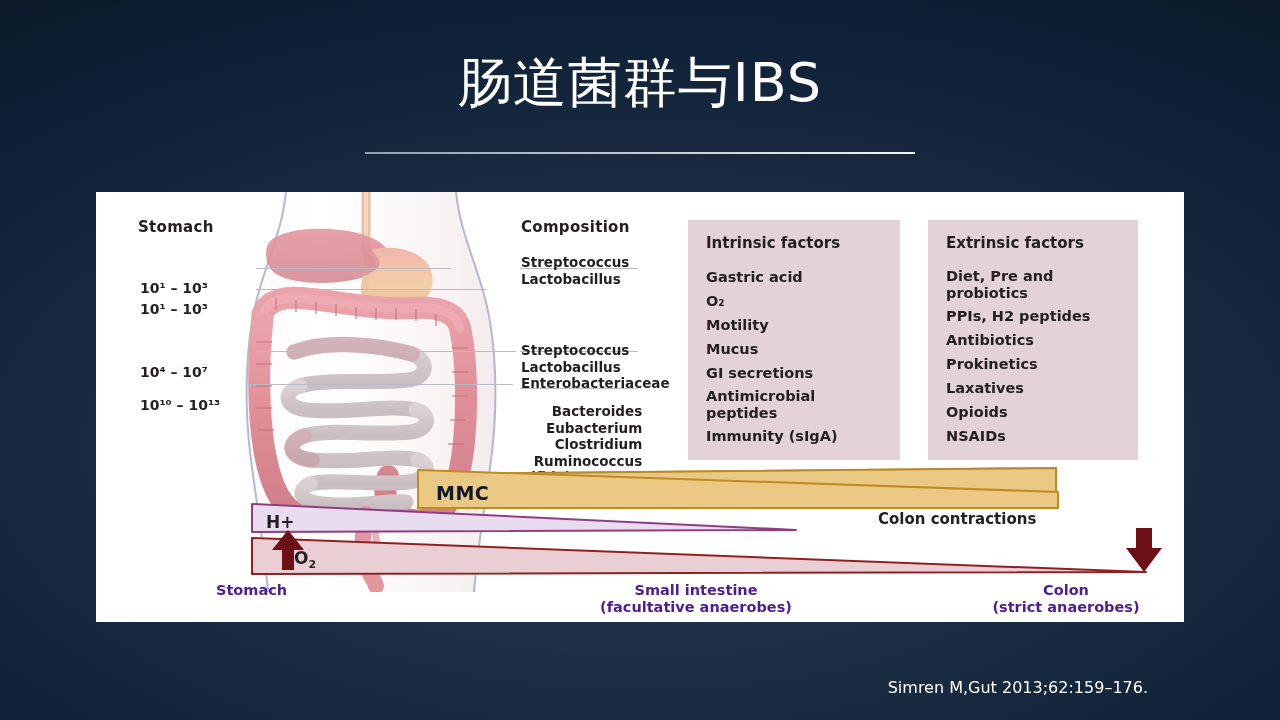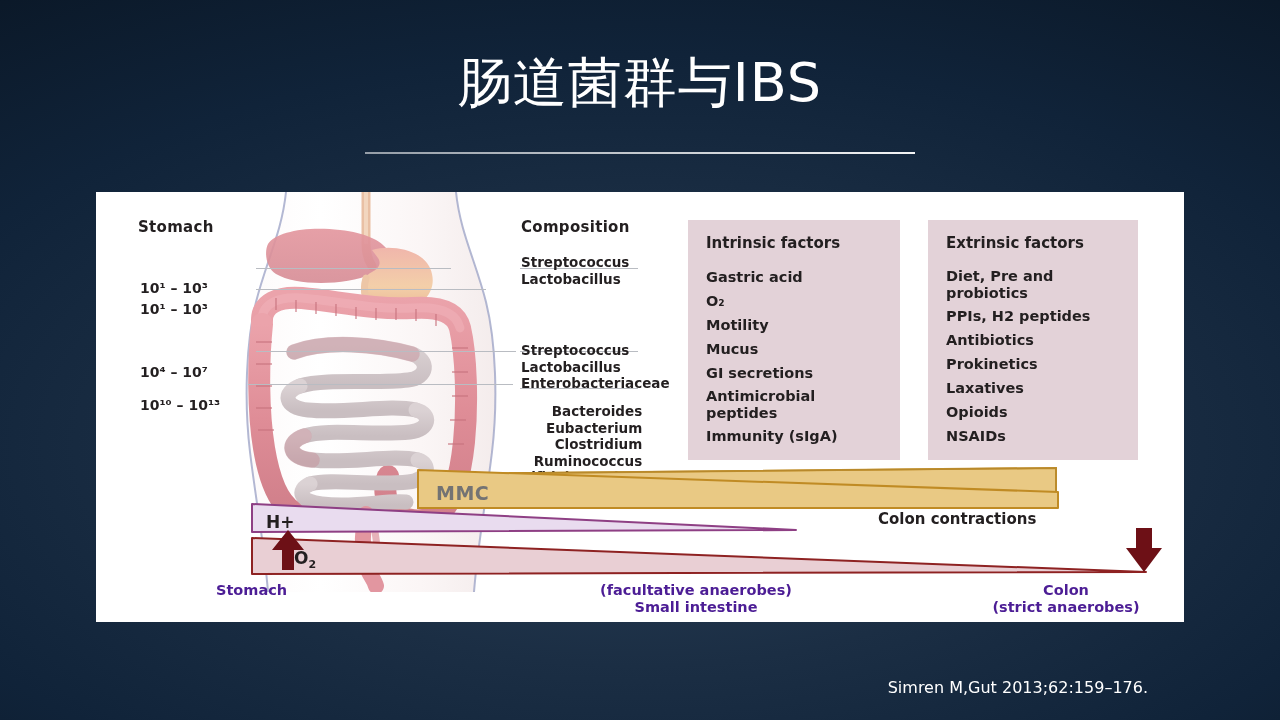--- a/index.html
+++ b/index.html
@@ -75,21 +75,21 @@
     padding:14px 16px 16px 18px;
     box-sizing:border-box;
   }
   #intrinsic-box{left:592px;width:212px;height:240px;}
   #extrinsic-box{left:832px;width:210px;height:240px;}
   .factor-heading{font-size:15px;margin-bottom:16px;white-space:nowrap;}
   .factor-item{font-size:14.5px;line-height:19px;margin-bottom:5px;}
   
   #gradient-region{position:absolute;left:0;top:272px;width:1088px;height:158px;}
   #mmc-label{
-    position:absolute;left:340px;top:18px;font-size:19px;color:#737373;
+    position:absolute;left:340px;top:18px;font-size:19px;color:#0f172a;
     font-family:"DejaVu Sans","Liberation Sans",sans-serif;font-weight:bold;letter-spacing:.5px;text-align:center;
   }
   #hplus-label{
     position:absolute;left:170px;top:48px;font-size:17px;
     font-family:"DejaVu Sans","Liberation Sans",sans-serif;font-weight:bold;color:#231f20;
   }
   #o2-label{
     position:absolute;left:198px;top:84px;font-size:17px;
     font-family:"DejaVu Sans","Liberation Sans",sans-serif;font-weight:bold;color:#231f20;
   }
@@ -293,22 +293,22 @@
         <polygon points="322,6 962,28 962,44 322,44" fill="#e9c984" stroke="#c08b24" stroke-width="2" stroke-linejoin="round"></polygon>
       </svg>
 
       <div id="mmc-label">MMC</div>
       <div id="hplus-label">H+</div>
       <div id="o2-label"><span>O</span><sub>2</sub></div>
       <div id="colon-contractions-label">Colon contractions</div>
 
       <div class="axis-label" id="axis-stomach">Stomach</div>
       <div class="axis-label" id="axis-small">
+        <div>Small intestine</div>
         <div>(facultative anaerobes)</div>
-        <div>Small intestine</div>
       </div>
       <div class="axis-label" id="axis-colon">
         <div>Colon</div>
         <div>(strict anaerobes)</div>
       </div>
     </div>
 
   </div>
 
   <div id="citation">Simren M,Gut 2013;62:159–176.</div>

